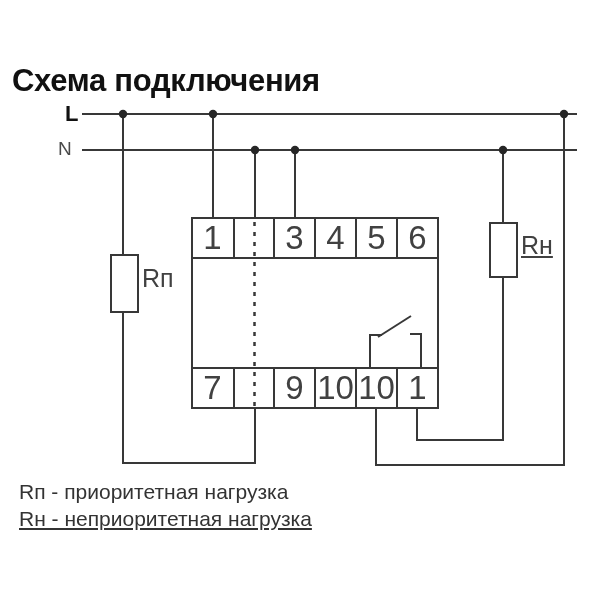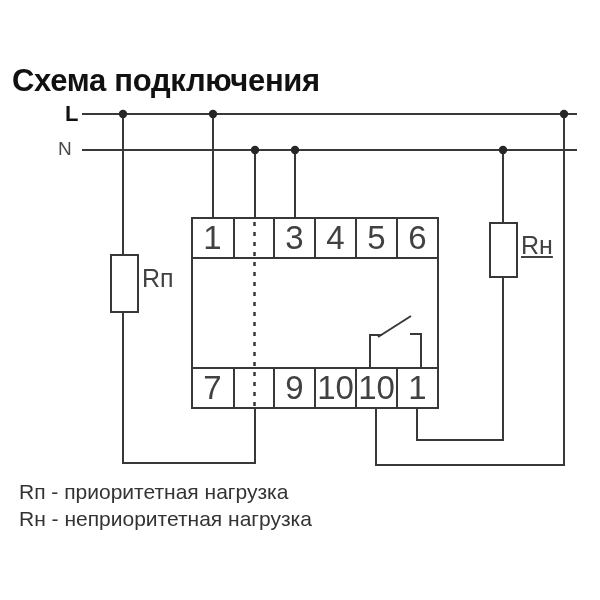--- a/index.html
+++ b/index.html
@@ -23,21 +23,21 @@
     display: flex; align-items: center; justify-content: center;
     font-size: 33px; color: var(--text, #414141);
   }
   .row-top { top: 218px; }
   .row-bottom { top: 368px; }
   .loadlbl { font-size: 25px; color: var(--text, #414141); white-space: nowrap; }
   #lbl-rp { left: 142px; top: 264px; }
   #lbl-rn { left: 521px; top: 231px; text-decoration: underline; }
   .legend { left: 19px; font-size: 21px; color: var(--legend, #333333); white-space: nowrap; }
   #legend-1 { top: 480px; }
-  #legend-2 { top: 507px; }
+  #legend-2 { top: 507px; text-decoration: underline; }
 </style>
 </head>
 <body>
 
 <svg id="circuit-svg" width="600" height="600" viewBox="0 0 600 600">
 
   <g stroke="var(--line, #383838)" stroke-width="2" fill="none" shape-rendering="crispEdges">
     <line x1="82" y1="114" x2="577" y2="114"></line>
     <line x1="82" y1="150" x2="577" y2="150"></line>
 

